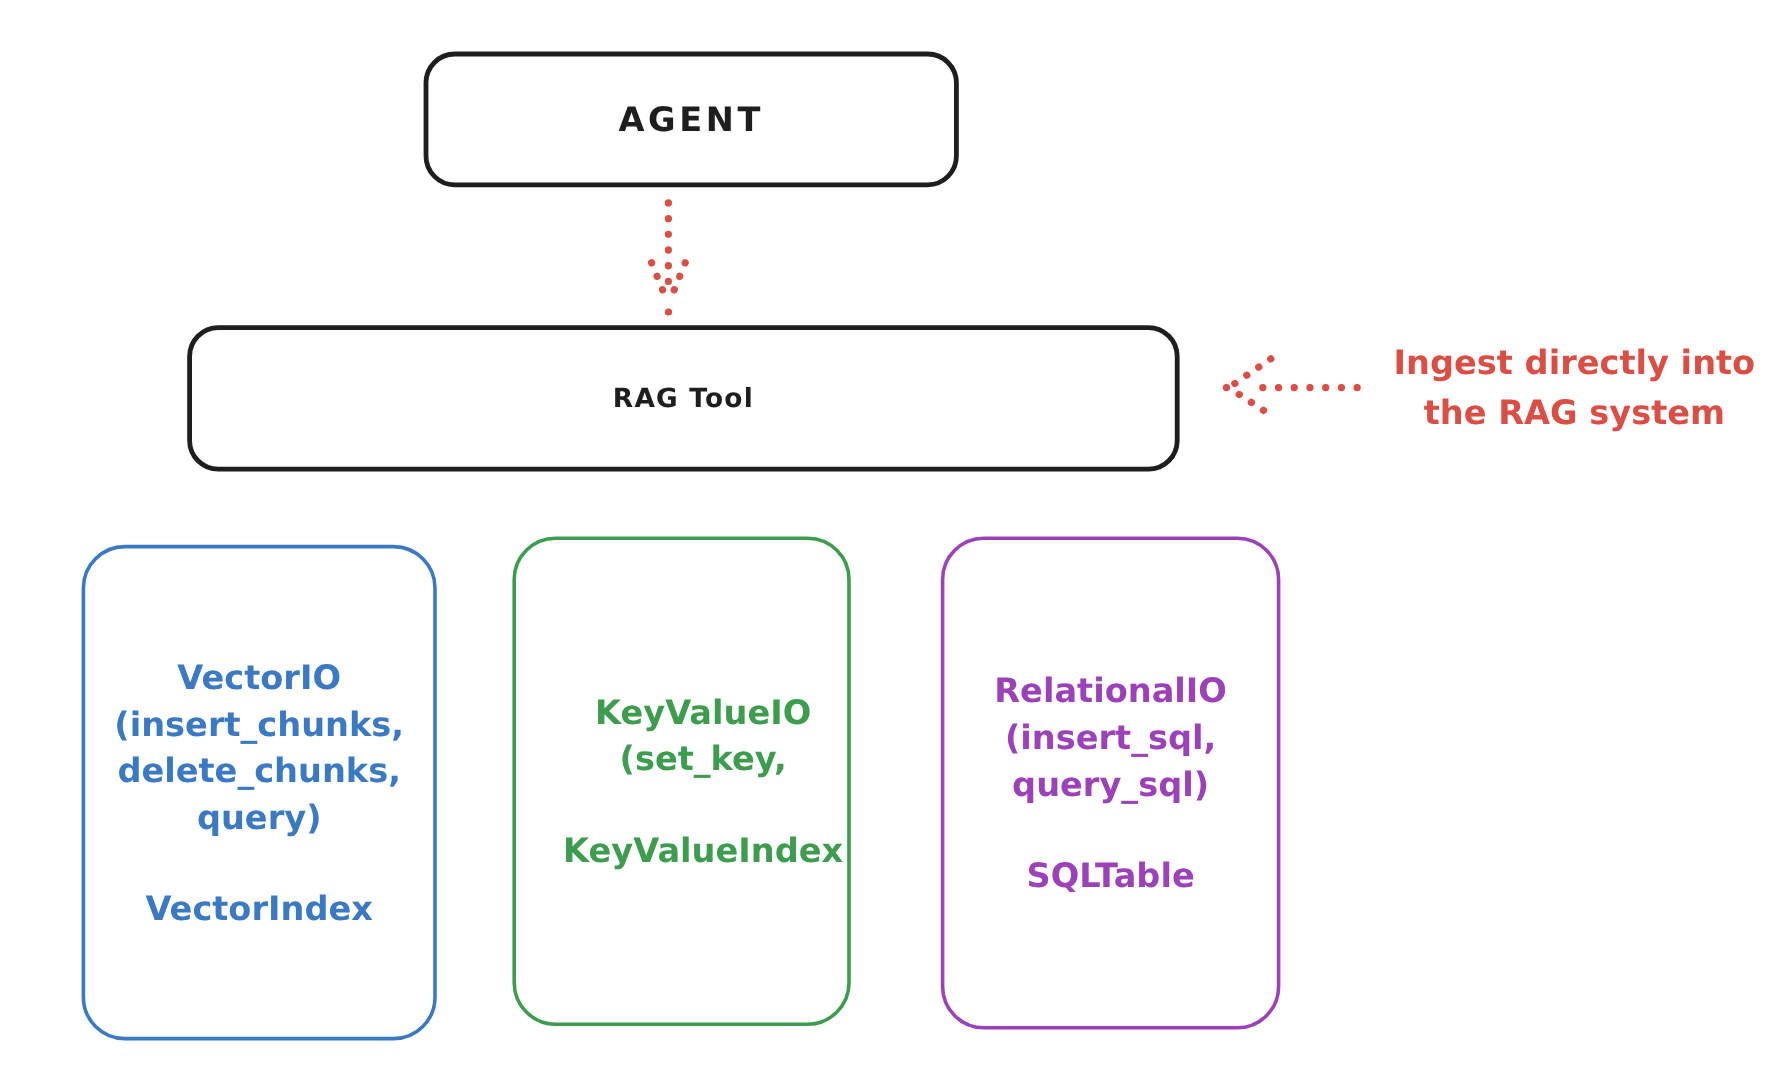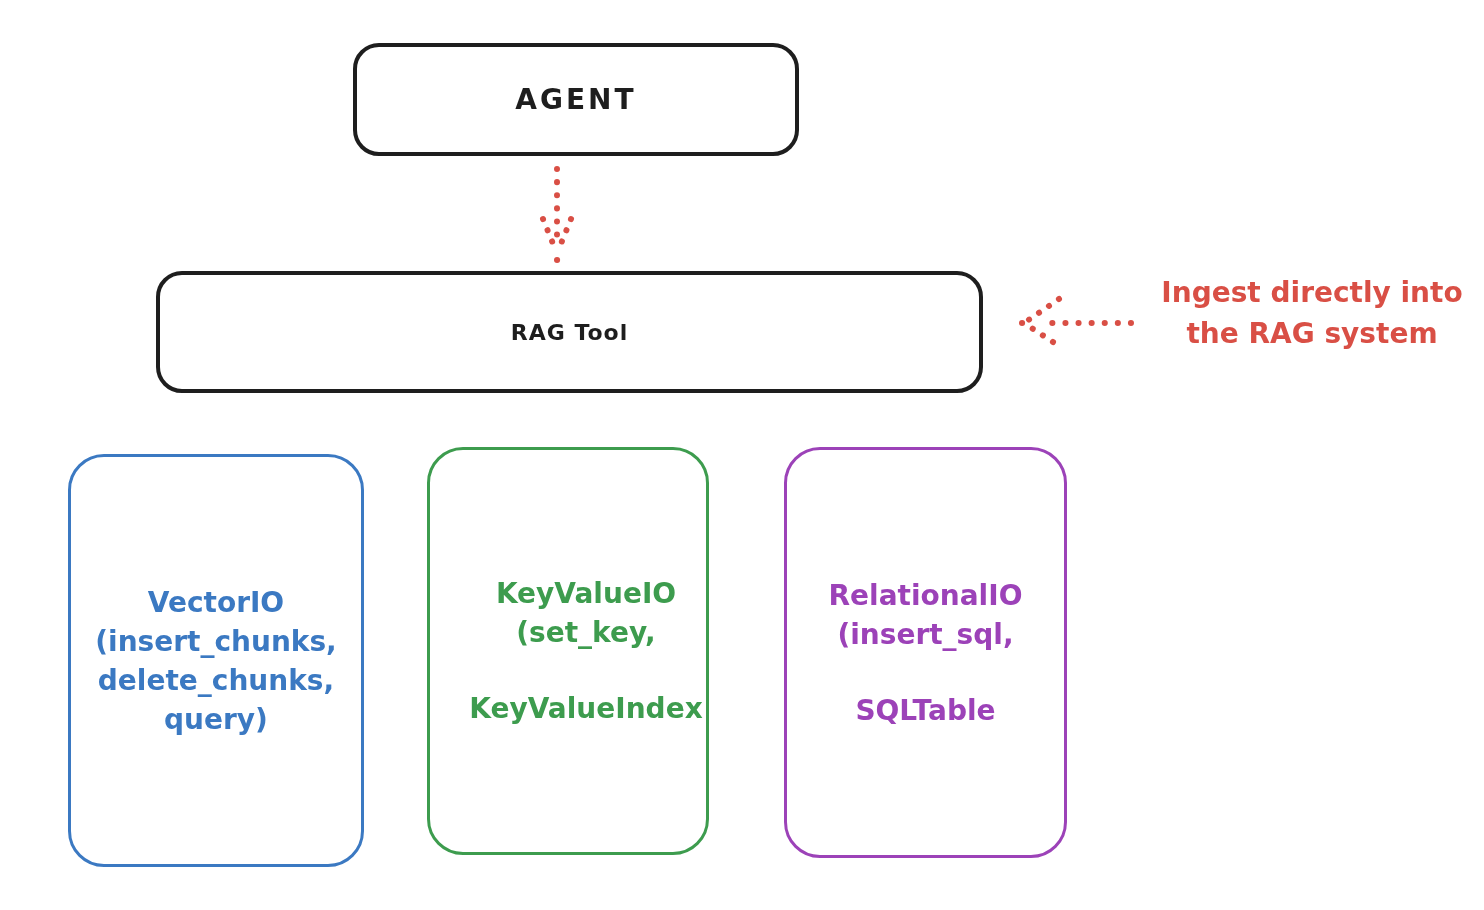--- a/index.html
+++ b/index.html
@@ -49,21 +49,21 @@
     font-size: 28px;
     font-weight: 700;
     line-height: 39px;
     text-align: center;
     white-space: nowrap;
   }
   .store-index { margin-top: 37px; }
 
   .annotation {
     position: absolute;
-    left: 1140px; top: 272px; width: 344px;
+    left: 1140px; top: 282px; width: 344px;
     text-align: center;
     font-size: 28px;
     font-weight: 700;
     line-height: 41px;
     white-space: nowrap;
   }
 
   svg.overlay {
     position: absolute; left: 0; top: 0;
     width: 1484px; height: 910px;
@@ -87,31 +87,33 @@
 
   <div class="node node-black rag-box">
     <div class="node-title">RAG Tool</div>
   </div>
 
   <div class="node node-store vector-box" style="border-color: rgb(59, 121, 194); color: rgb(59, 121, 194);">
     <div class="store-line">VectorIO</div>
     <div class="store-line">(insert_chunks,</div>
     <div class="store-line">delete_chunks,</div>
     <div class="store-line">query)</div>
+    <div class="store-line store-index">VectorIndex</div>
   </div>
 
   <div class="node node-store keyvalue-box" style="border-color: rgb(61, 156, 78); color: rgb(61, 156, 78); padding-left: 36px;">
     <div class="store-line">KeyValueIO</div>
     <div class="store-line">(set_key,</div>
     <div class="store-line store-index">KeyValueIndex</div>
   </div>
 
   <div class="node node-store relational-box" style="border-color: rgb(156, 66, 184); color: rgb(156, 66, 184);">
     <div class="store-line">RelationalIO</div>
     <div class="store-line">(insert_sql,</div>
+    <div class="store-line">query_sql)</div>
     <div class="store-line store-index">SQLTable</div>
   </div>
 
   <div class="annotation" style="color: rgb(217, 79, 69);">
     <div>Ingest directly into</div>
     <div>the RAG system</div>
   </div>
 
   <svg class="overlay" viewBox="0 0 1484 910">
     <g class="arrow" style="stroke: rgb(217, 79, 69);">

